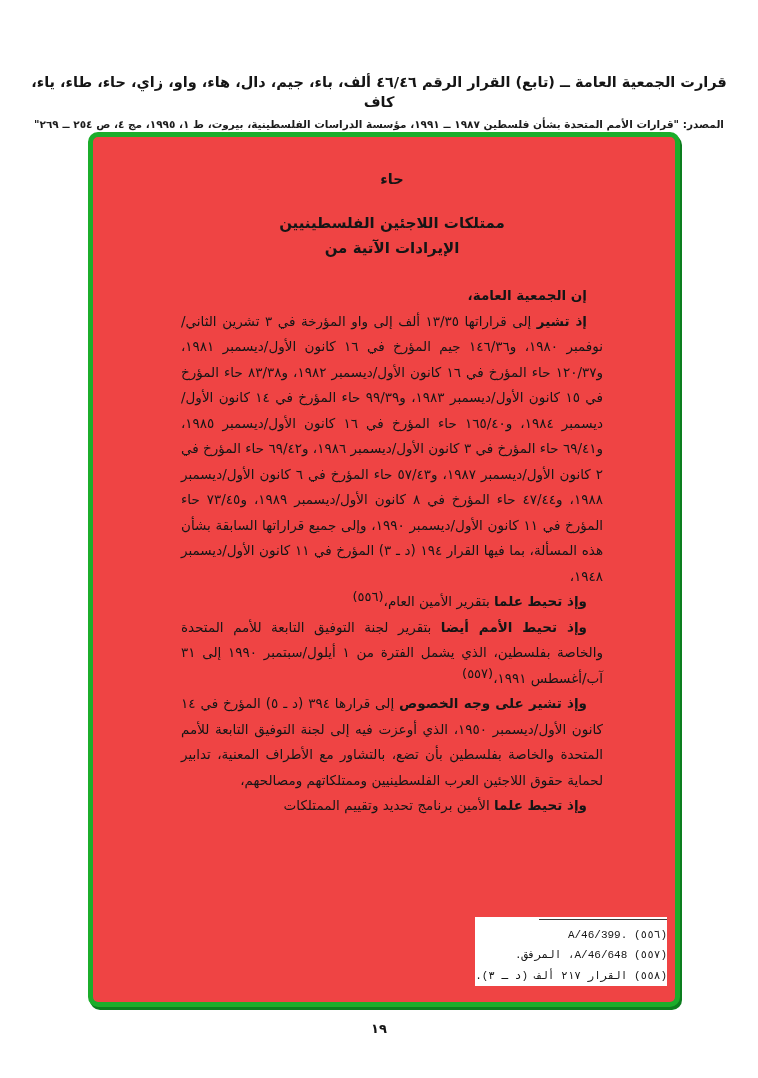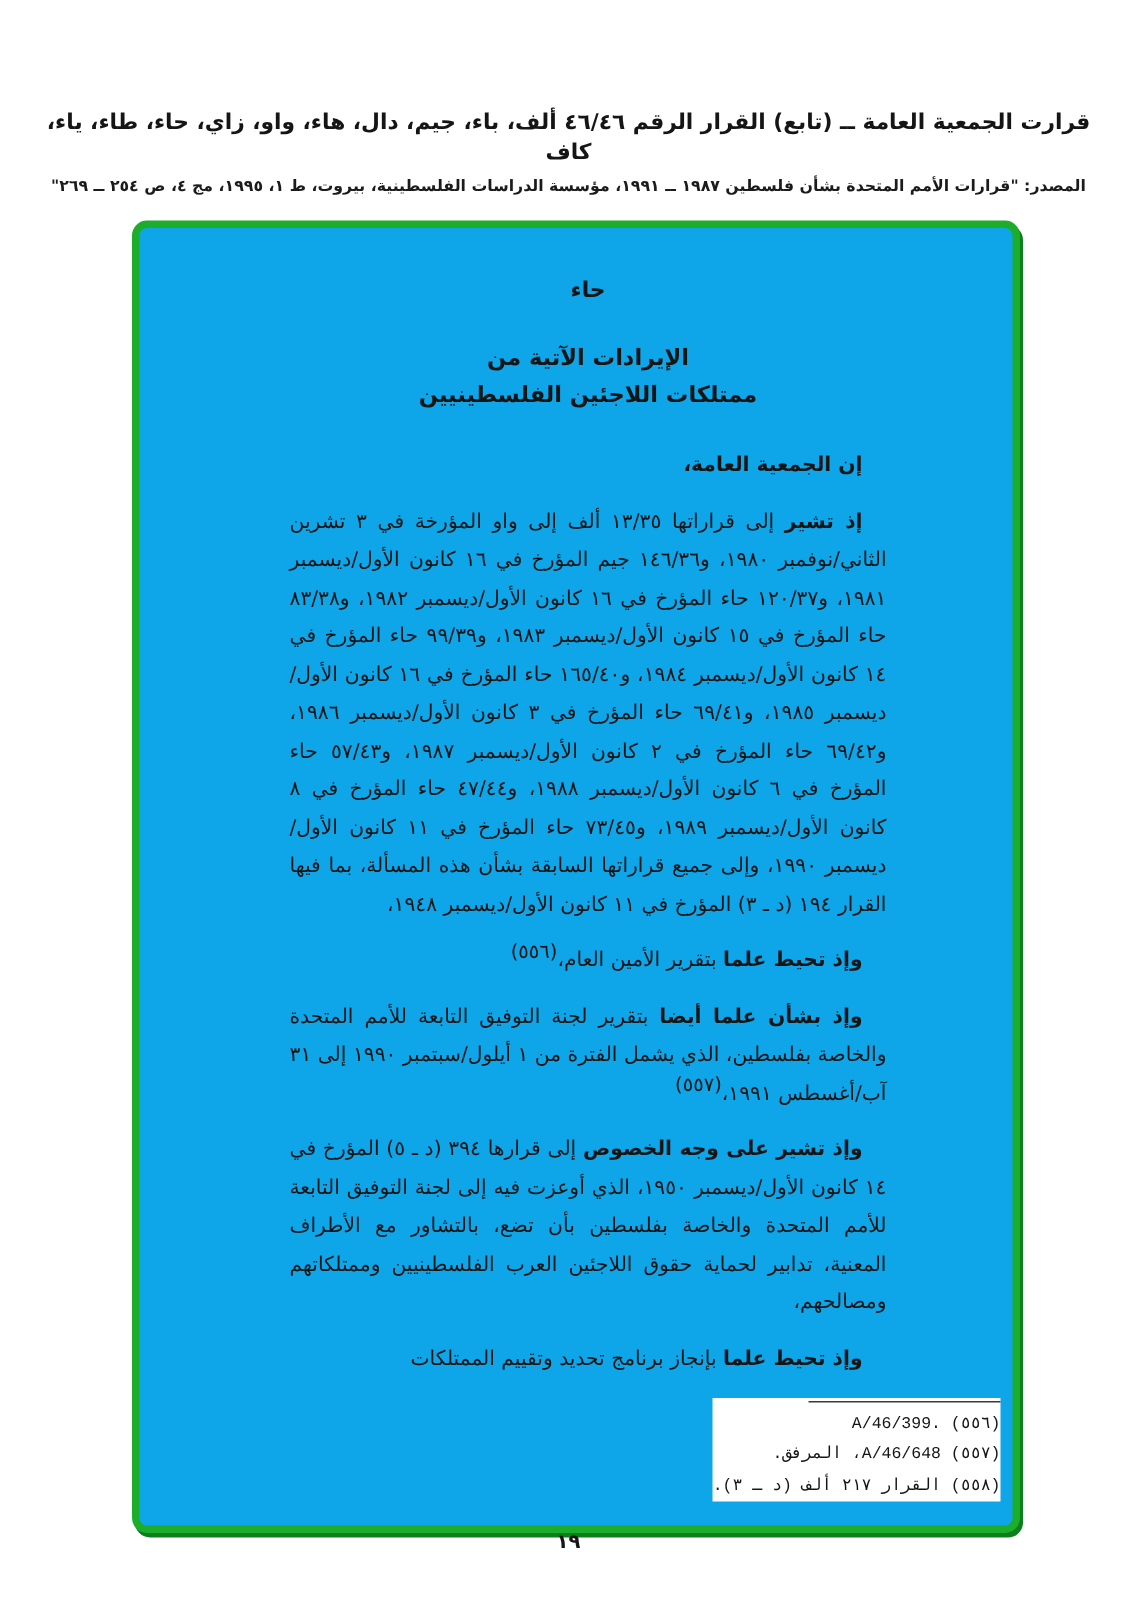--- a/index.html
+++ b/index.html
@@ -4,32 +4,32 @@
 <style>
   html,body{margin:0;padding:0;background:#fff;}
   .page{
     width:758px;height:1078px;position:relative;background:#fff;
     font-family:"DejaVu Sans",sans-serif;color:#151515;direction:rtl;overflow:hidden;
   }
   .header{position:absolute;top:72px;left:0;right:0;text-align:center;direction:rtl;}
   .header-title{font-size:14.5px;font-weight:bold;letter-spacing:0;line-height:20px;padding:0 28px;}
   .header-source{font-size:10.5px;font-weight:bold;margin-top:6px;color:#1b1b1b;}
   .frame{
-    position:absolute;left:88px;top:147px;width:592px;height:875px;
+    position:absolute;left:88px;top:132px;width:592px;height:875px;
     box-sizing:border-box;border:5px solid #ec4899;border-radius:10px;
-    box-shadow:2px 3px 0 #0c7e1e;background:#0ea5e9;
+    box-shadow:2px 3px 0 #0c7e1e;background:#ef4444;
   }
   .content{
     position:absolute;top:0;left:0;right:0;bottom:0;
     padding:20px 72px 0 88px;overflow:hidden;
   }
   .section-letter{text-align:center;font-weight:bold;font-size:14.5px;margin:14px 0 0;}
   .doc-title{text-align:center;font-weight:bold;font-size:15px;line-height:25px;margin:24px 0 0;}
   .body-paragraphs{margin-top:22px;}
-  .para{margin:12px;text-align:justify;text-indent:16px;font-size:13.5px;line-height:25.5px;}
+  .para{margin:0;text-align:justify;text-indent:16px;font-size:13.5px;line-height:25.5px;}
   .para b{font-weight:bold;}
   .para sup{font-size:13px;line-height:0;}
   .footnotes{
     position:absolute;right:8px;bottom:16px;max-width:250px;
     font-size:11px;line-height:20.5px;text-align:right;direction:rtl;background:#fff;padding-top:2px;font-family:Liberation Mono, monospace;
   }
   .fn-sep{width:128px;border-top:1.5px solid #3a3a3a;margin:0 0 5px auto;height:0;}
   .footnote{white-space:nowrap;}
   .page-number{
     position:absolute;top:1021px;left:0;right:0;text-align:center;
@@ -43,30 +43,30 @@
 
   <div class="header">
     <div class="header-title">قرارت الجمعية العامة ــ (تابع) القرار الرقم ٤٦/٤٦ ألف، باء، جيم، دال، هاء، واو، زاي، حاء، طاء، ياء، كاف</div>
     <div class="header-source">المصدر: "قرارات الأمم المتحدة بشأن فلسطين ١٩٨٧ ــ ١٩٩١، مؤسسة الدراسات الفلسطينية، بيروت، ط ١، ١٩٩٥، مج ٤، ص ٢٥٤ ــ ٢٦٩"</div>
   </div>
 
   <div class="frame" style="border-color: rgb(28, 173, 43); box-shadow: rgb(12, 126, 30) 2px 3px 0px;">
     <div class="content">
       <div class="section-letter">حاء</div>
       <div class="doc-title">
+        <div>ممتلكات اللاجئين الفلسطينيين</div>
         <div>الإيرادات الآتية من</div>
-        <div>ممتلكات اللاجئين الفلسطينيين</div>
       </div>
       <div class="body-paragraphs">
           <p class="para"><b>إن الجمعية العامة،</b></p>
           <p class="para"><b>إذ تشير</b><span> إلى قراراتها ١٣/٣٥ ألف إلى واو المؤرخة في ٣ تشرين الثاني/نوفمبر ١٩٨٠، و١٤٦/٣٦ جيم المؤرخ في ١٦ كانون الأول/ديسمبر ١٩٨١، و١٢٠/٣٧ حاء المؤرخ في ١٦ كانون الأول/ديسمبر ١٩٨٢، و٨٣/٣٨ حاء المؤرخ في ١٥ كانون الأول/ديسمبر ١٩٨٣، و٩٩/٣٩ حاء المؤرخ في ١٤ كانون الأول/ديسمبر ١٩٨٤، و١٦٥/٤٠ حاء المؤرخ في ١٦ كانون الأول/ديسمبر ١٩٨٥، و٦٩/٤١ حاء المؤرخ في ٣ كانون الأول/ديسمبر ١٩٨٦، و٦٩/٤٢ حاء المؤرخ في ٢ كانون الأول/ديسمبر ١٩٨٧، و٥٧/٤٣ حاء المؤرخ في ٦ كانون الأول/ديسمبر ١٩٨٨، و٤٧/٤٤ حاء المؤرخ في ٨ كانون الأول/ديسمبر ١٩٨٩، و٧٣/٤٥ حاء المؤرخ في ١١ كانون الأول/ديسمبر ١٩٩٠، وإلى جميع قراراتها السابقة بشأن هذه المسألة، بما فيها القرار ١٩٤ (د ـ ٣) المؤرخ في ١١ كانون الأول/ديسمبر ١٩٤٨،</span></p>
           <p class="para"><b>وإذ تحيط علما</b><span> بتقرير الأمين العام،</span><sup>(٥٥٦)</sup></p>
-          <p class="para"><b>وإذ بشأن علما أيضا</b><span> بتقرير لجنة التوفيق التابعة للأمم المتحدة والخاصة بفلسطين، الذي يشمل الفترة من ١ أيلول/سبتمبر ١٩٩٠ إلى ٣١ آب/أغسطس ١٩٩١،</span><sup>(٥٥٧)</sup></p>
+          <p class="para"><b>وإذ تحيط الأمم أيضا</b><span> بتقرير لجنة التوفيق التابعة للأمم المتحدة والخاصة بفلسطين، الذي يشمل الفترة من ١ أيلول/سبتمبر ١٩٩٠ إلى ٣١ آب/أغسطس ١٩٩١،</span><sup>(٥٥٧)</sup></p>
           <p class="para"><b>وإذ تشير على وجه الخصوص</b><span> إلى قرارها ٣٩٤ (د ـ ٥) المؤرخ في ١٤ كانون الأول/ديسمبر ١٩٥٠، الذي أوعزت فيه إلى لجنة التوفيق التابعة للأمم المتحدة والخاصة بفلسطين بأن تضع، بالتشاور مع الأطراف المعنية، تدابير لحماية حقوق اللاجئين العرب الفلسطينيين وممتلكاتهم ومصالحهم،</span></p>
-          <p class="para"><b>وإذ تحيط علما</b><span> بإنجاز برنامج تحديد وتقييم الممتلكات</span></p>
+          <p class="para"><b>وإذ تحيط علما</b><span> الأمين برنامج تحديد وتقييم الممتلكات</span></p>
         </div>
       <div class="footnotes">
         <div class="fn-sep"></div>
       <div class="footnote">(٥٥٦) .A/46/399</div>
           <div class="footnote">(٥٥٧) A/46/648، المرفق.</div>
           <div class="footnote">(٥٥٨) القرار ٢١٧ ألف (د ـ ٣).</div>
         </div>
     </div>
   </div>
 

